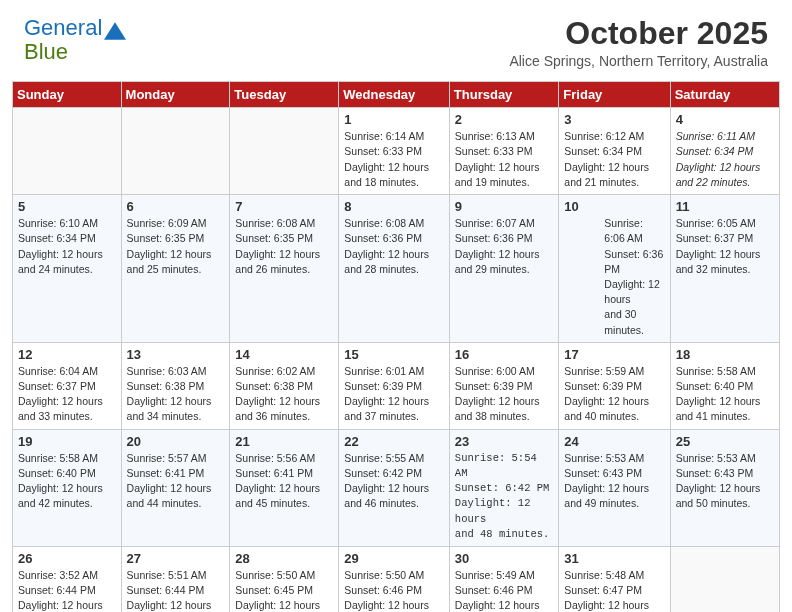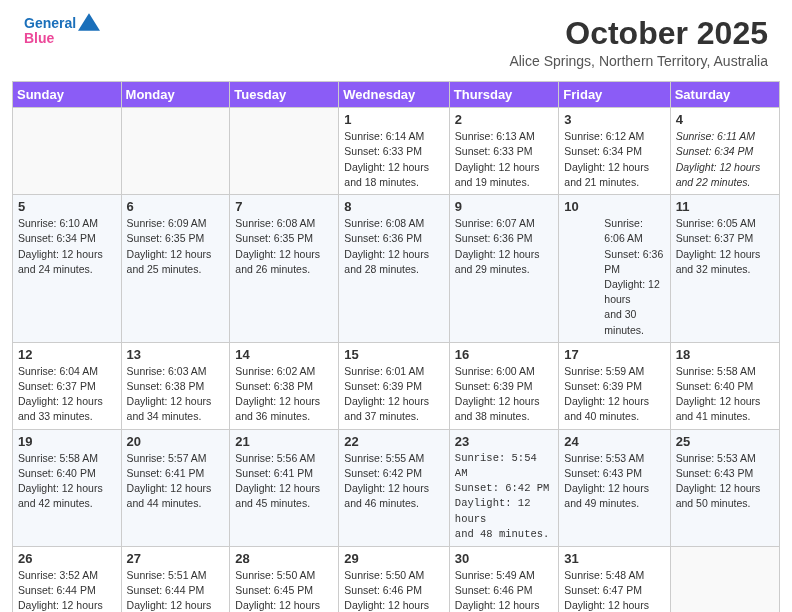--- a/index.html
+++ b/index.html
@@ -14,22 +14,22 @@
       display: flex;
       align-items: flex-start;
       justify-content: space-between;
     }
     .logo {
       display: flex;
       align-items: center;
       gap: 0;
     }
     .logo-text {
-      font-size: 14px;
-      font-weight: bold;
+      font-size: 22px;
+      font-weight: normal;
       color: #333;
       line-height: 1.1;
     }
     .logo-text span {
       color: #1a6fba;
     }
     .logo-icon {
       width: 22px;
       height: 22px;
       margin-left: 2px;
@@ -47,21 +47,21 @@
       font-size: 14px;
       color: #555;
       margin-top: 2px;
     }
     .calendar {
       margin: 8px 12px 8px 12px;
       border-collapse: collapse;
       width: calc(100% - 24px);
     }
     .calendar th {
-      background-color: #8b5cf6;
+      background-color: #b91c1c;
       color: #fff;
       font-size: 13px;
       font-weight: bold;
       padding: 5px 4px;
       text-align: left;
       border: 1px solid #ccc;
     }
     .calendar td {
       vertical-align: top;
       border: 1px solid #ccc;
@@ -91,21 +91,21 @@
     }
   </style>
 </head>
 <body>
 
 <div class="header">
   <div class="logo">
     <div>
       <div class="logo-text">
         <span>General</span><br>
-        <span style="color:#ec4899;">Blue</span>
+        <span style="color:#4d7c0f;">Blue</span>
       </div>
     </div>
     <svg class="logo-icon" viewBox="0 0 30 24" xmlns="http://www.w3.org/2000/svg" style="margin-top:-18px;margin-left:2px;">
       <polygon points="0,24 15,0 30,24" fill="#1a6fba"></polygon>
     </svg>
   </div>
   <div class="title-block">
     <div class="month-title">October 2025</div>
     <div class="subtitle">Alice Springs, Northern Territory, Australia</div>
   </div>

